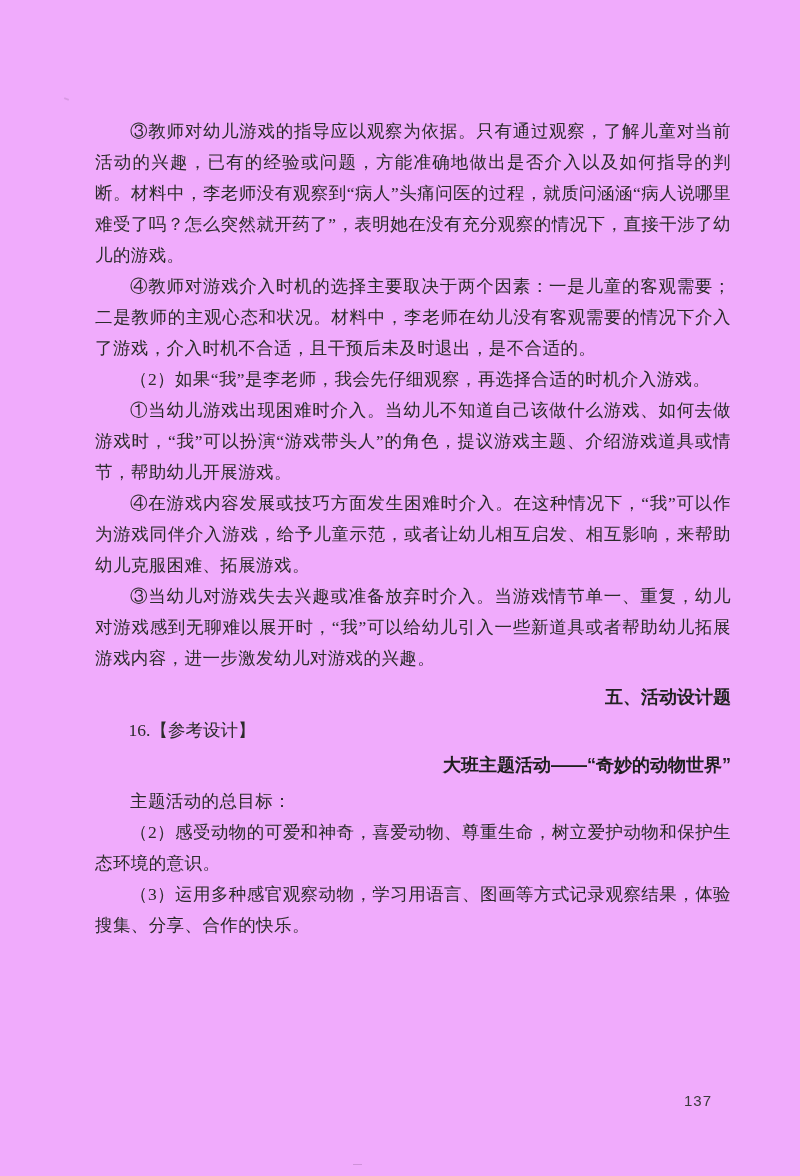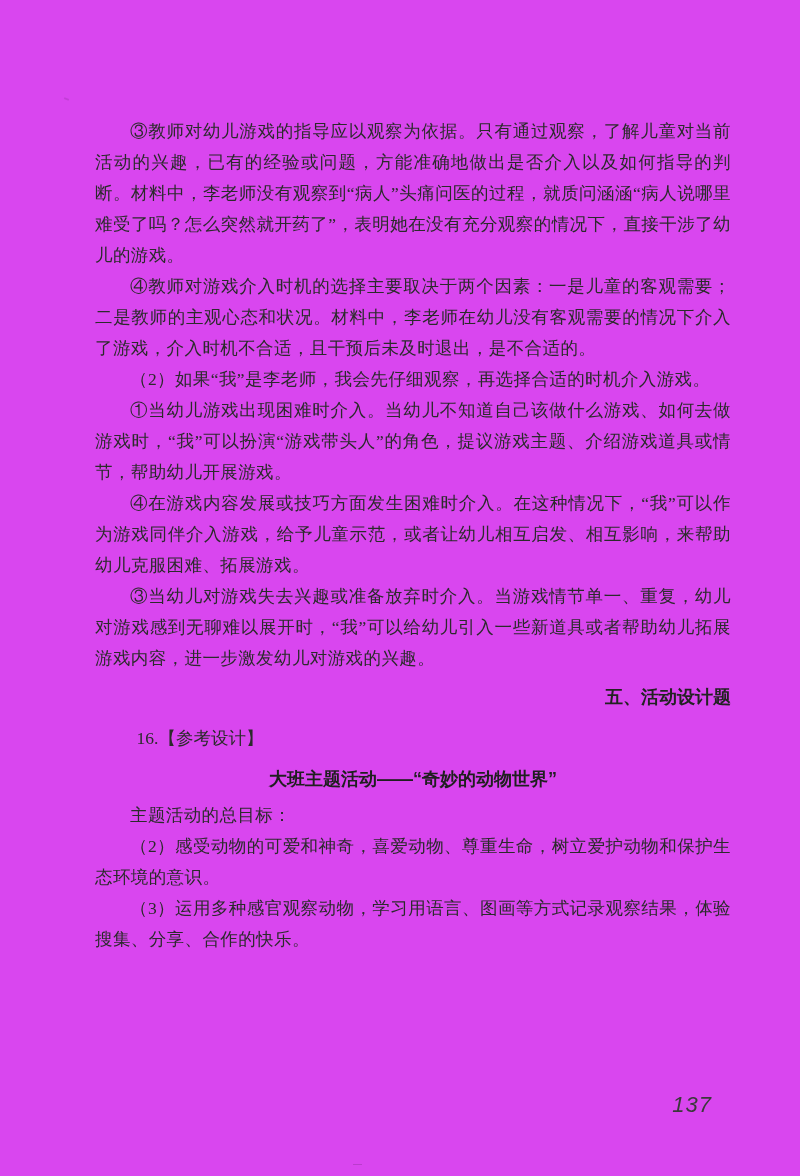--- a/index.html
+++ b/index.html
@@ -4,21 +4,21 @@
 <style>
   html, body {
     margin: 0;
     padding: 0;
     background: #ffffff;
   }
   .page {
     position: relative;
     width: 800px;
     height: 1176px;
-    background: #d946ef;
+    background: #f0abfc;
     overflow: hidden;
     font-family: "Liberation Serif", serif;
     color: #2b2b2b;
   }
   .body-text {
     position: absolute;
     left: 95px;
     top: 116px;
     width: 636px;
   }
@@ -35,44 +35,43 @@
     margin: 8px 0 0 0;
     font-size: 18px;
     line-height: 31px;
     text-indent: 2em;
     font-weight: bold;
     font-family: "Liberation Sans", sans-serif;
     color: #222;
     text-align: right;
   }
   .item-number {
-    margin: 10px;
+    margin: 2px;
     font-size: 17.5px;
     line-height: 31px;
     text-indent: 1.8em;
   }
   .activity-title {
     margin: 4px 0 5px 0;
     font-size: 18px;
     line-height: 31px;
-    text-align: center;
+    text-align: right;
     text-indent: 0;
     font-weight: bold;
     font-family: "Liberation Sans", sans-serif;
     color: #1f1f1f;
   }
   .page-number {
     position: absolute;
     top: 1092px;
     right: 88px;
-    font-size: 22px;
+    font-size: 15px;
     font-family: "Liberation Sans", sans-serif;
     color: #3a3a3a;
     letter-spacing: 1px;
-    font-style: italic;
   }
   .scan-speck-top {
     position: absolute;
     left: 64px;
     top: 98px;
     width: 5px;
     height: 2px;
     background: rgba(0,0,0,0.10);
     transform: rotate(20deg);
   }

